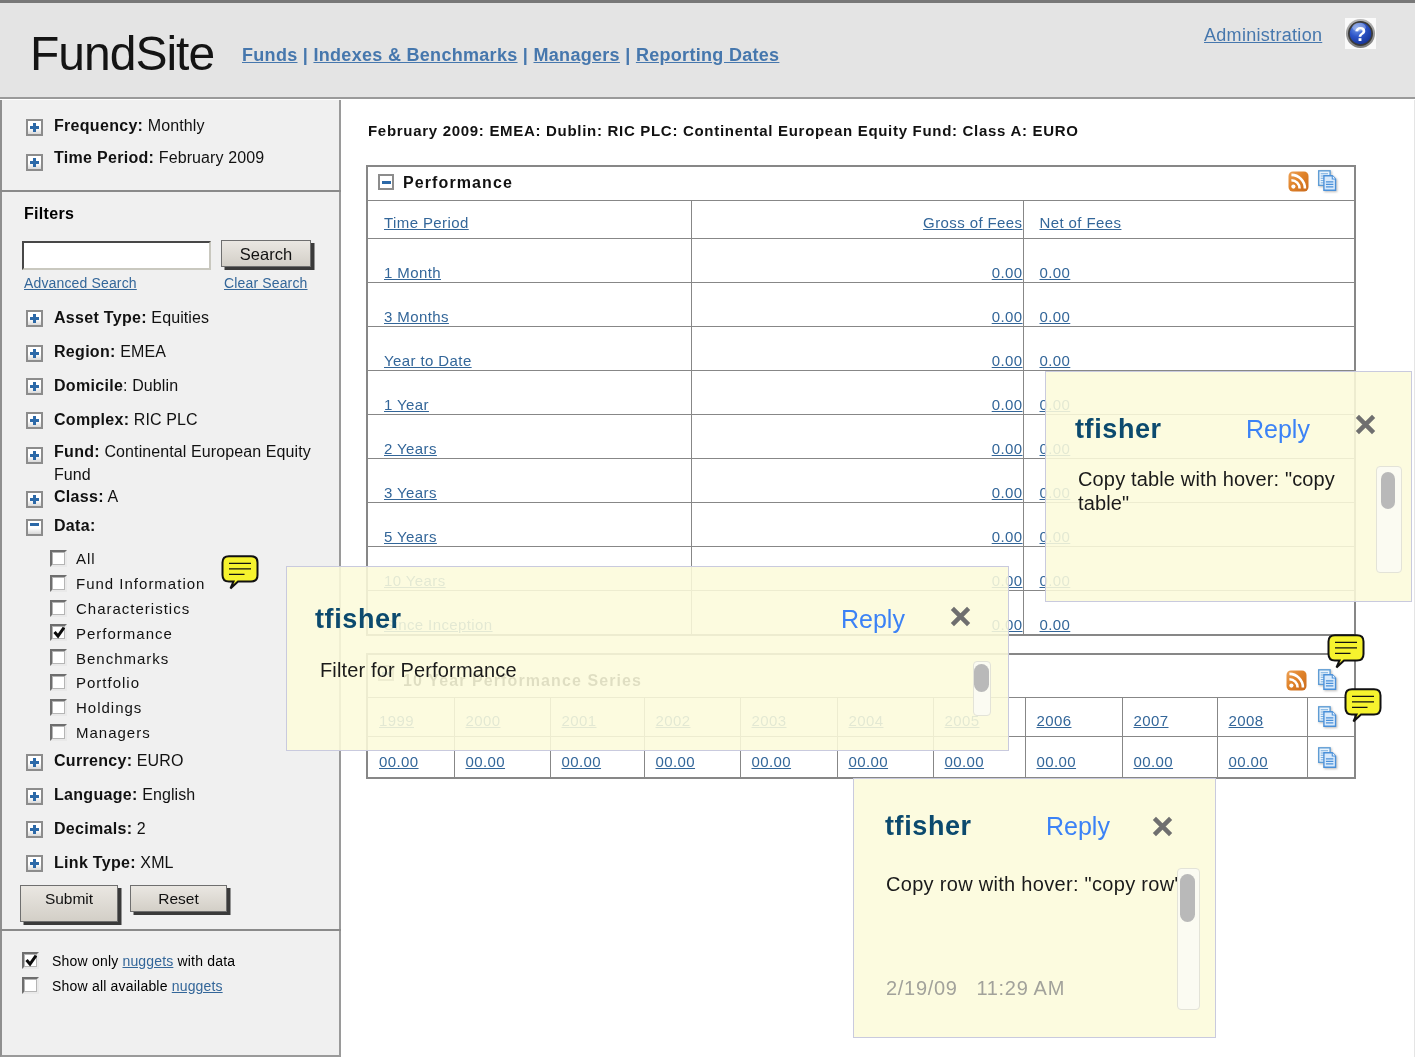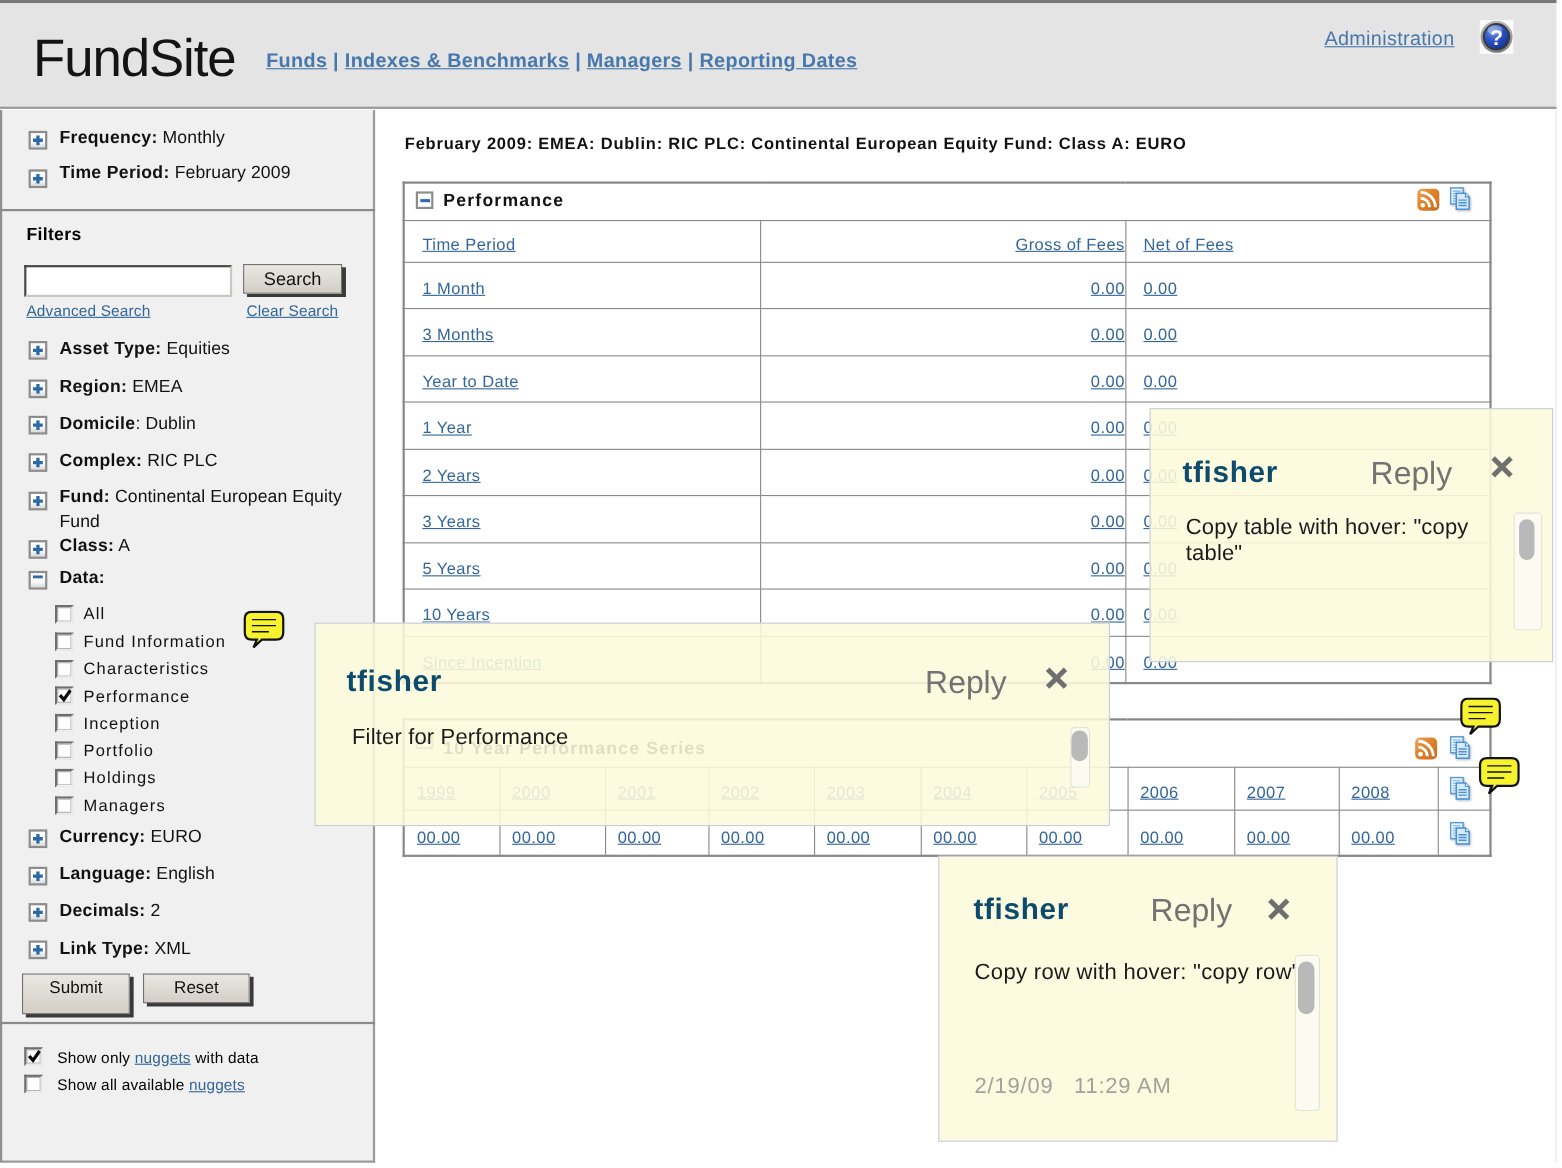--- a/index.html
+++ b/index.html
@@ -44,30 +44,30 @@
   table.grid td { border:1px solid #878787; vertical-align:top; overflow:hidden; }
   table.grid .tlink { color:#336699; font-size:15px; letter-spacing:0.4px; }
   .ttitle { font-size:16px; font-weight:bold; color:#111; letter-spacing:1.1px; }
 
   table.grid { border:2px solid #878787; }
   tr.hrow td, tr.drow td { padding:0 0 0 16px;margin-left:16px; }
   tr.hrow td:nth-child(2), tr.drow td:nth-child(2) { padding-left:19px;text-align:right; }
   tr.hrow td:nth-child(3), tr.drow td:nth-child(3) { padding-left:16px; }
   tr.hrow td { padding-top:13px; }
   tr.drow { height:42.5px; }
-  tr.drow td { padding-top:15px; }
+  tr.drow td { padding-top:25px; }
   tr.yrow td { padding:14px 0 0 11px; }
   tr.vrow td { padding:16px 0 0 11px; }
   .minicon { width:16px; height:16px; border:2px solid #8c8c8c; background:#fff; }
   .minicon svg { display:block; margin:4.5px auto 0; }
 
   
   .note { background:rgba(252,250,219,0.88); border:1px solid #c9cade; }
   .nuser { font-weight:bold; color:#0c4a6e; font-size:27px; letter-spacing:0.6px; }
-  .nreply { color:#737373; font-size:29px; }
+  .nreply { color:#3b82f6; font-size:25px; }
   .ntext { color:#1a1a1a; font-size:20px; letter-spacing:0.15px; }
   .ndate { color:#a2a29b; font-size:20px; letter-spacing:0.7px; }
   .ntrack { background:#fbfbf2; border:1px solid #e3e3d8; border-radius:4px; }
   .nthumb { background:#b9b9b9; border-radius:8px; }
 </style>
 </head>
 <body>
 <div class="abs" id="topstrip"></div>
 <div class="abs" id="header"></div>
 <div class="abs" id="logo">FundSite</div>
@@ -165,21 +165,21 @@
 <div class="abs cblabel" style="left:76px;top:575px" id="cbFI">Fund Information</div>
 <div class="abs cb" style="left:50px;top:600px"></div>
 <div class="abs cblabel" style="left:76px;top:600px">Characteristics</div>
 <div class="abs cb" style="left:50px;top:624px">
     <svg width="13" height="13" viewBox="0 0 13 13" style="display:block;margin:0px 0 0 0px">
       <path d="M2.5,6 L6,10 L12,1.5" stroke="#0c0c0c" stroke-width="3" fill="none"></path>
     </svg>
   </div>
 <div class="abs cblabel" style="left:76px;top:625px">Performance</div>
 <div class="abs cb" style="left:50px;top:649px"></div>
-<div class="abs cblabel" style="left:76px;top:650px">Inception</div>
+<div class="abs cblabel" style="left:76px;top:650px">Benchmarks</div>
 <div class="abs cb" style="left:50px;top:674px"></div>
 <div class="abs cblabel" style="left:76px;top:674px">Portfolio</div>
 <div class="abs cb" style="left:50px;top:699px"></div>
 <div class="abs cblabel" style="left:76px;top:699px">Holdings</div>
 <div class="abs cb" style="left:50px;top:724px"></div>
 <div class="abs cblabel" style="left:76px;top:724px">Managers</div>
 
 <div class="abs plusicon" style="left:26px;top:754px">
     <svg width="9" height="9" viewBox="0 0 9 9">
       <path d="M3,0 h3 v3 h3 v3 h-3 v3 h-3 v-3 h-3 v-3 h3 z" fill="#2c69a8"></path>

